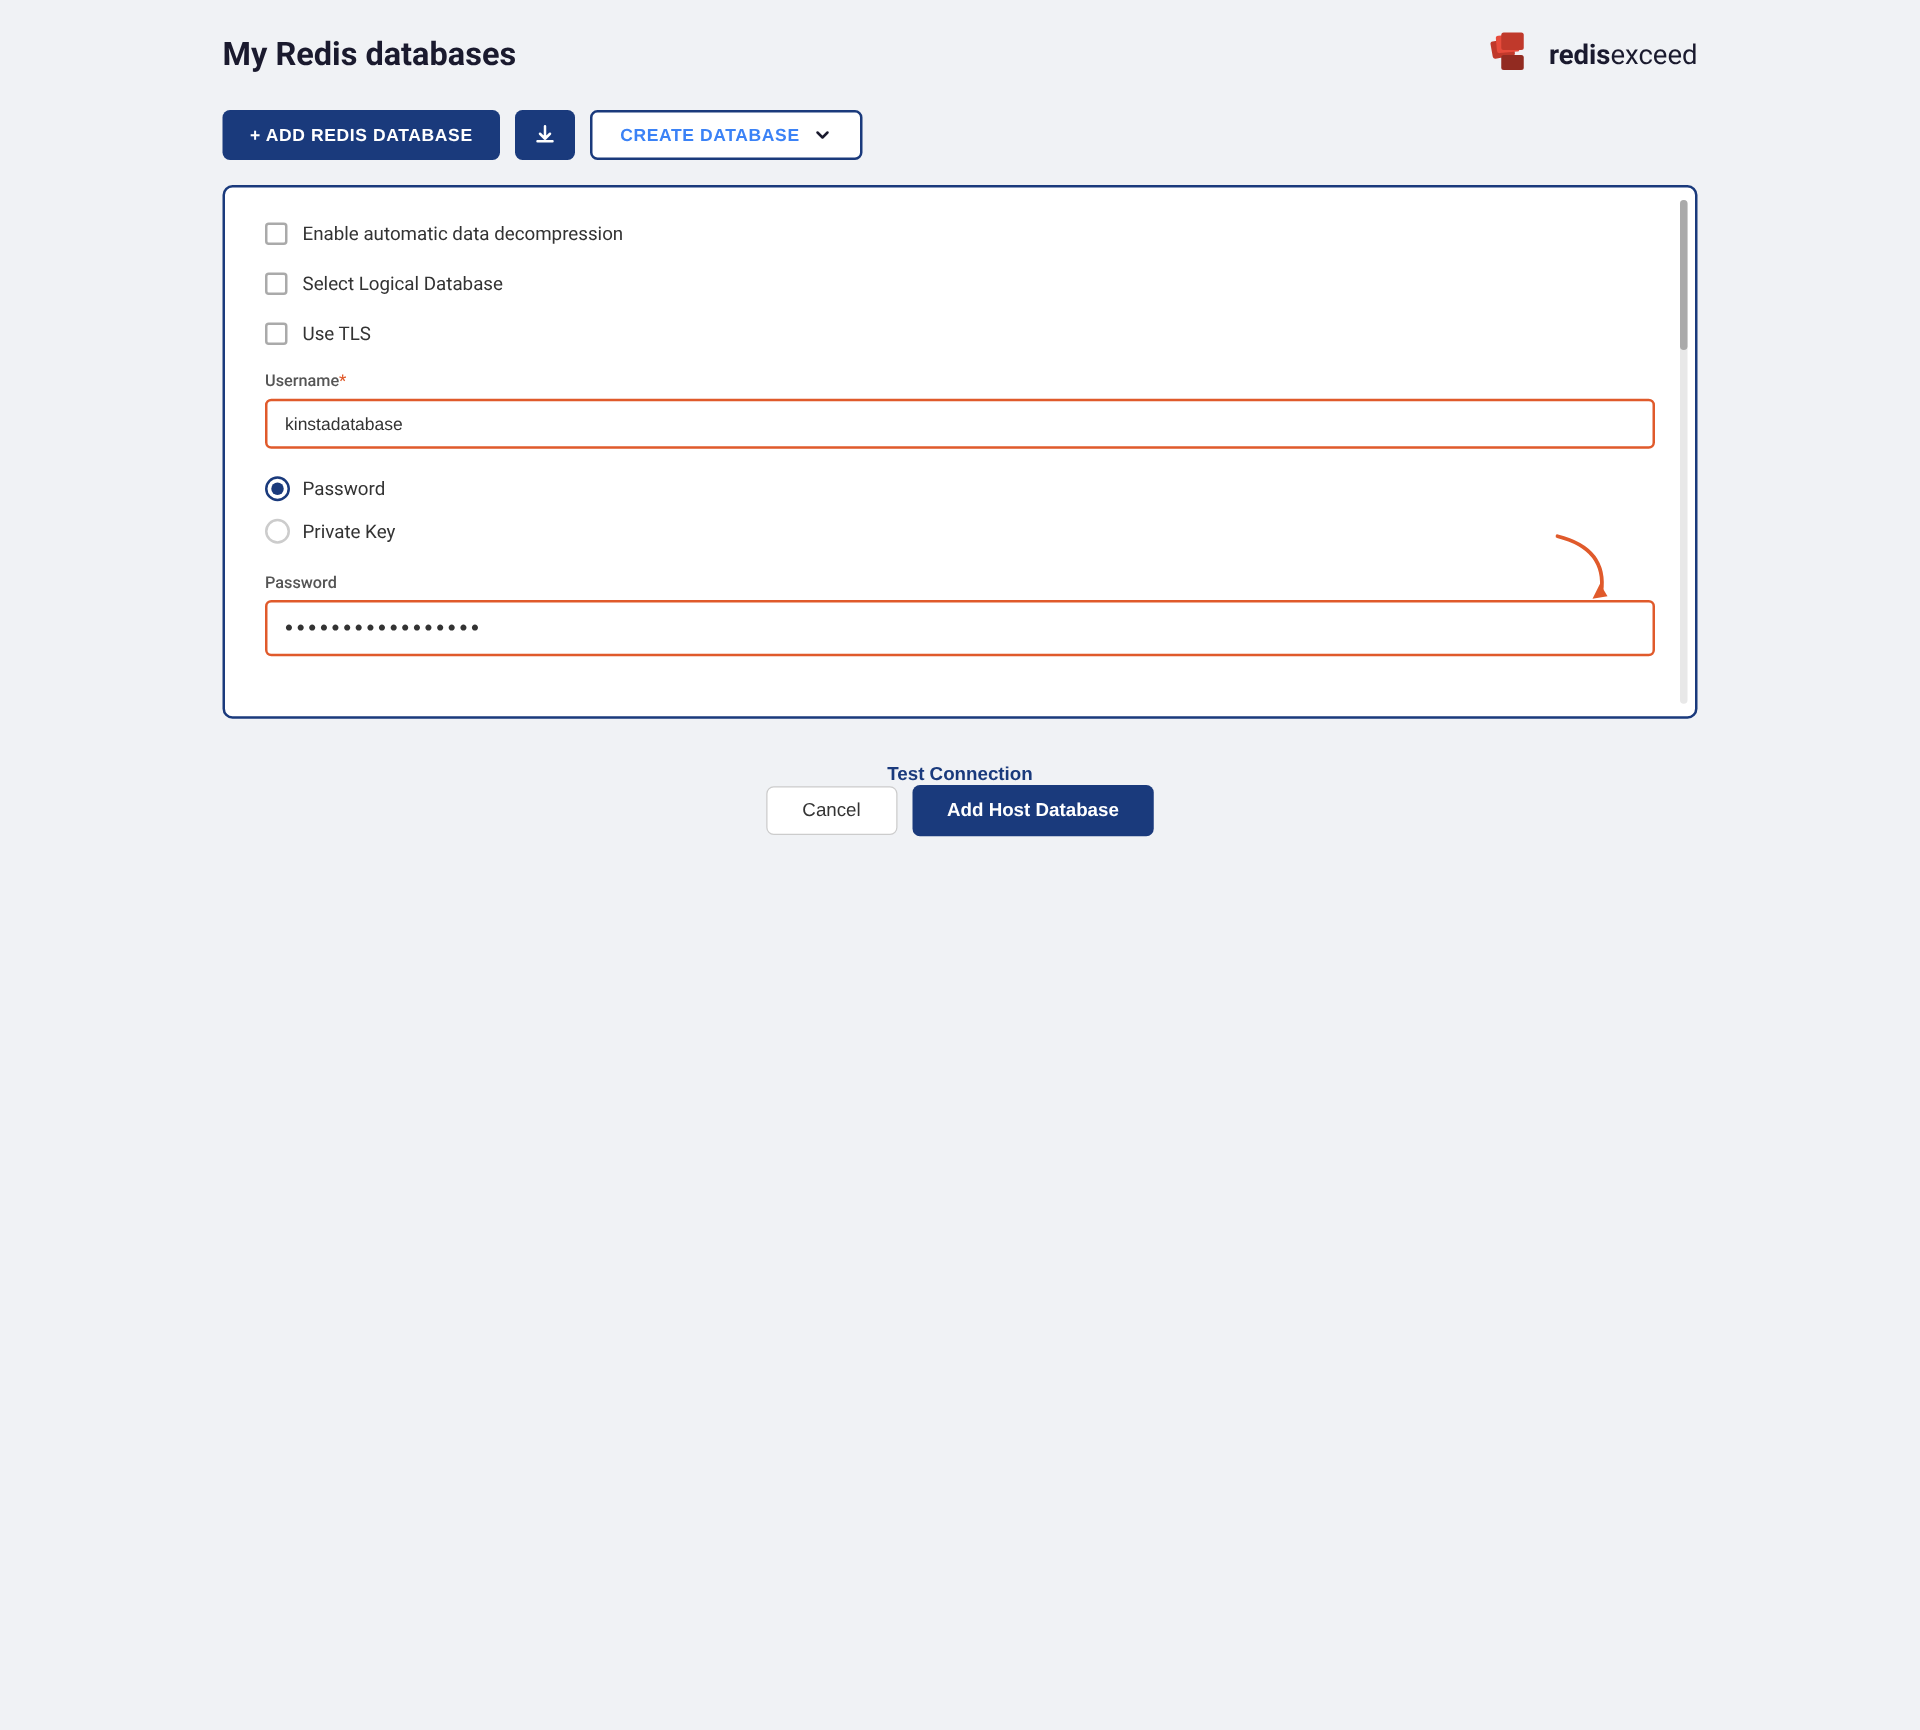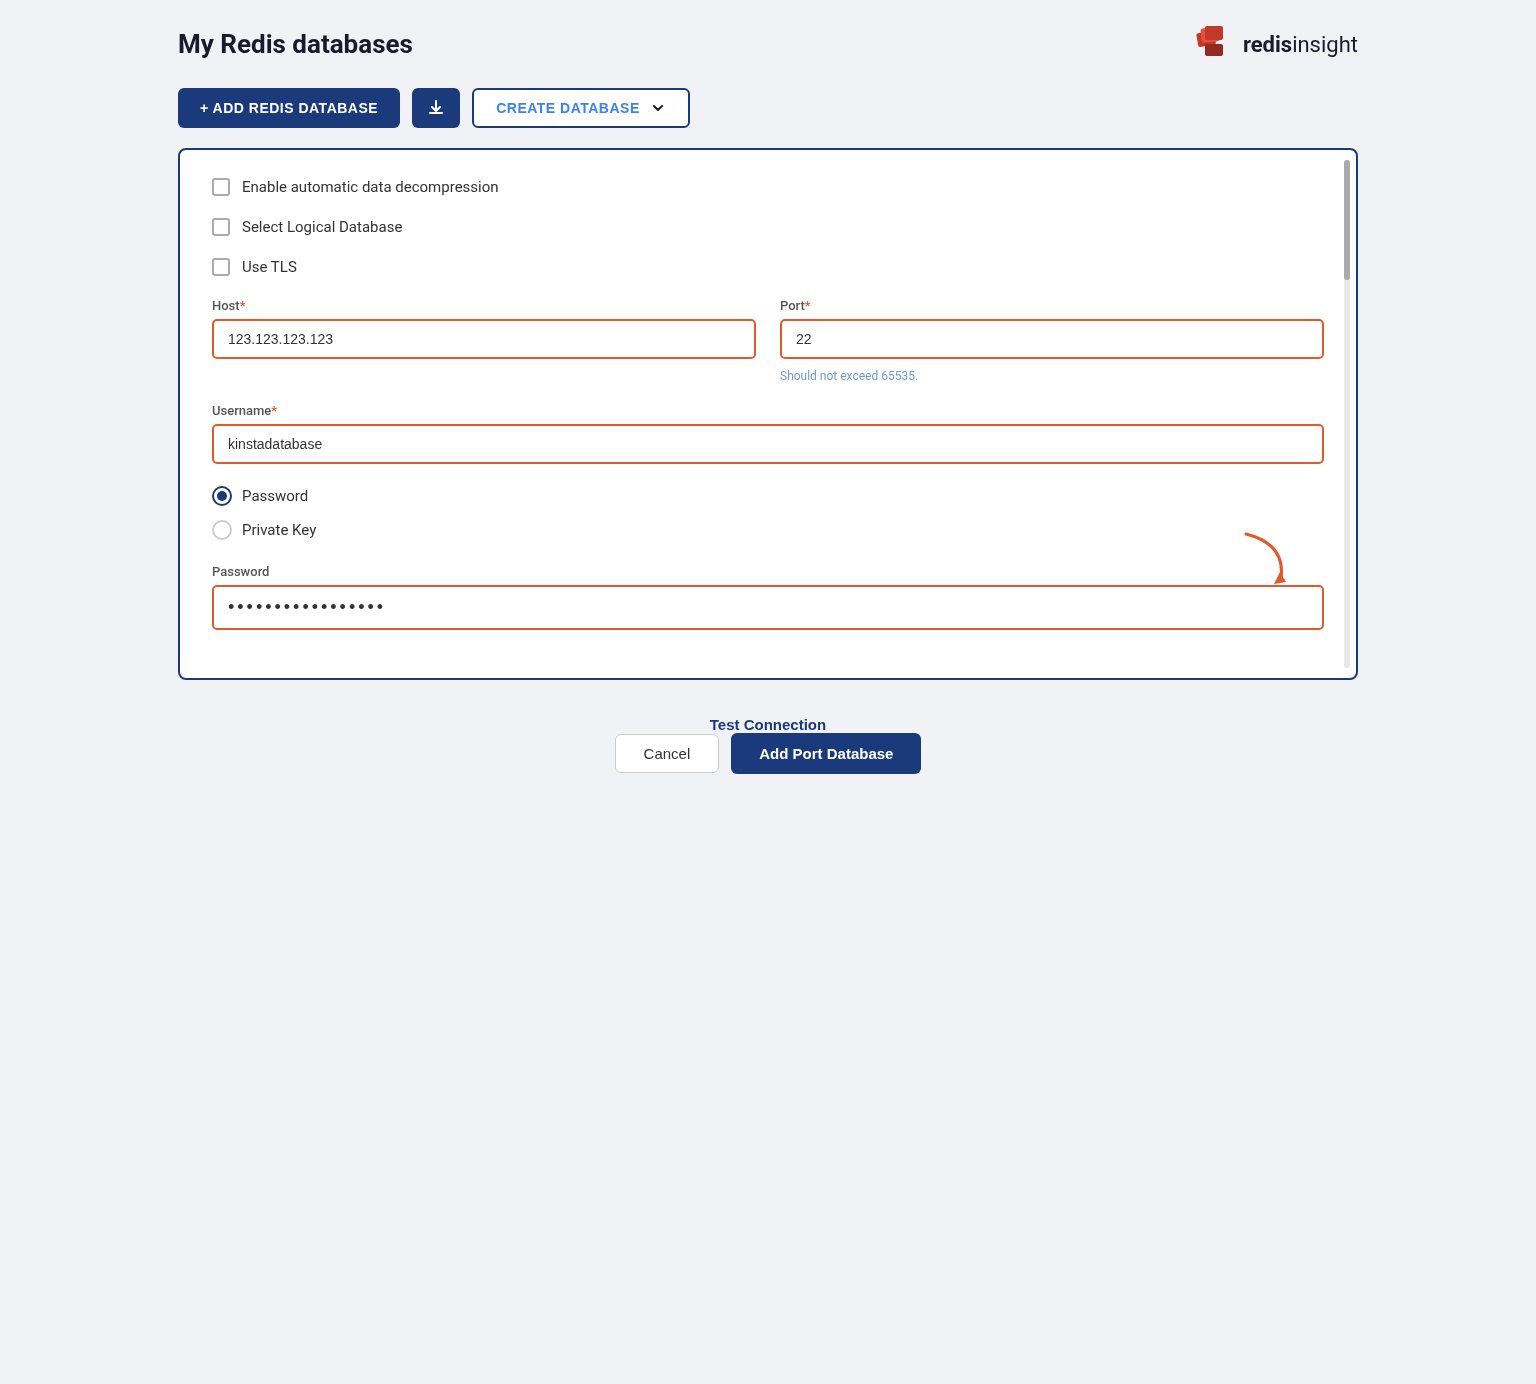--- a/index.html
+++ b/index.html
@@ -312,21 +312,21 @@
     <h1 class="header-title">My Redis databases</h1>
     <div class="logo">
 
       <svg class="redis-logo-icon" viewBox="0 0 40 40" fill="none" xmlns="http://www.w3.org/2000/svg">
         <rect x="2" y="8" width="18" height="14" rx="2" fill="#c0392b" transform="rotate(-10 10 14)"></rect>
         <rect x="6" y="4" width="18" height="14" rx="2" fill="#e74c3c" transform="rotate(-5 14 10)"></rect>
         <rect x="10" y="2" width="18" height="14" rx="2" fill="#c0392b"></rect>
         <rect x="10" y="20" width="18" height="12" rx="2" fill="#922b21"></rect>
       </svg>
       <span class="logo-text">
-        <span>redis</span><span class="insight">insight</span>
+        <span>redis</span><span class="insight">exceed</span>
       </span>
     </div>
   </div>
 
   <div class="toolbar">
     <button class="btn-add">+ ADD REDIS DATABASE</button>
     <button class="btn-import">
       <svg width="20" height="20" viewBox="0 0 20 20" fill="none">
         <path d="M10 3v10M6 9l4 4 4-4M4 15h12" stroke="white" stroke-width="2" stroke-linecap="round" stroke-linejoin="round"></path>
       </svg>
@@ -354,35 +354,20 @@
       <div class="custom-checkbox"></div>
       <label>Select Logical Database</label>
     </div>
 
     <div class="checkbox-row">
       <div class="custom-checkbox"></div>
       <label>Use TLS</label>
     </div>
 
 
-    <div class="fields-row">
-      <div class="field-group host">
-        <div class="field-label">
-          <span>Host</span><span class="required">*</span>
-        </div>
-        <input class="text-input" type="text" value="123.123.123.123" style="">
-      </div>
-      <div class="field-group port">
-        <div class="field-label">
-          <span>Port</span><span class="required">*</span>
-        </div>
-        <input class="text-input" type="text" value="22" style="">
-        <div class="field-hint">Should not exceed 65535.</div>
-      </div>
-    </div>
 
     <div class="field-group username-group">
       <div class="field-label">
         <span>Username</span><span class="required">*</span>
       </div>
       <input class="text-input" type="text" value="kinstadatabase" style="">
     </div>
 
     <div class="radio-group">
       <div class="radio-row">
@@ -406,16 +391,16 @@
         <polygon points="38,60 50,58 44,48" fill="#e05a2b"></polygon>
       </svg>
     </div>
 
   </div>
 
   <div class="footer">
     <button class="btn-test">Test Connection</button>
     <div class="footer-actions">
       <button class="btn-cancel">Cancel</button>
-      <button class="btn-add-db">Add Port Database</button>
+      <button class="btn-add-db">Add Host Database</button>
     </div>
   </div>
 </div>
 
 </body></html>

